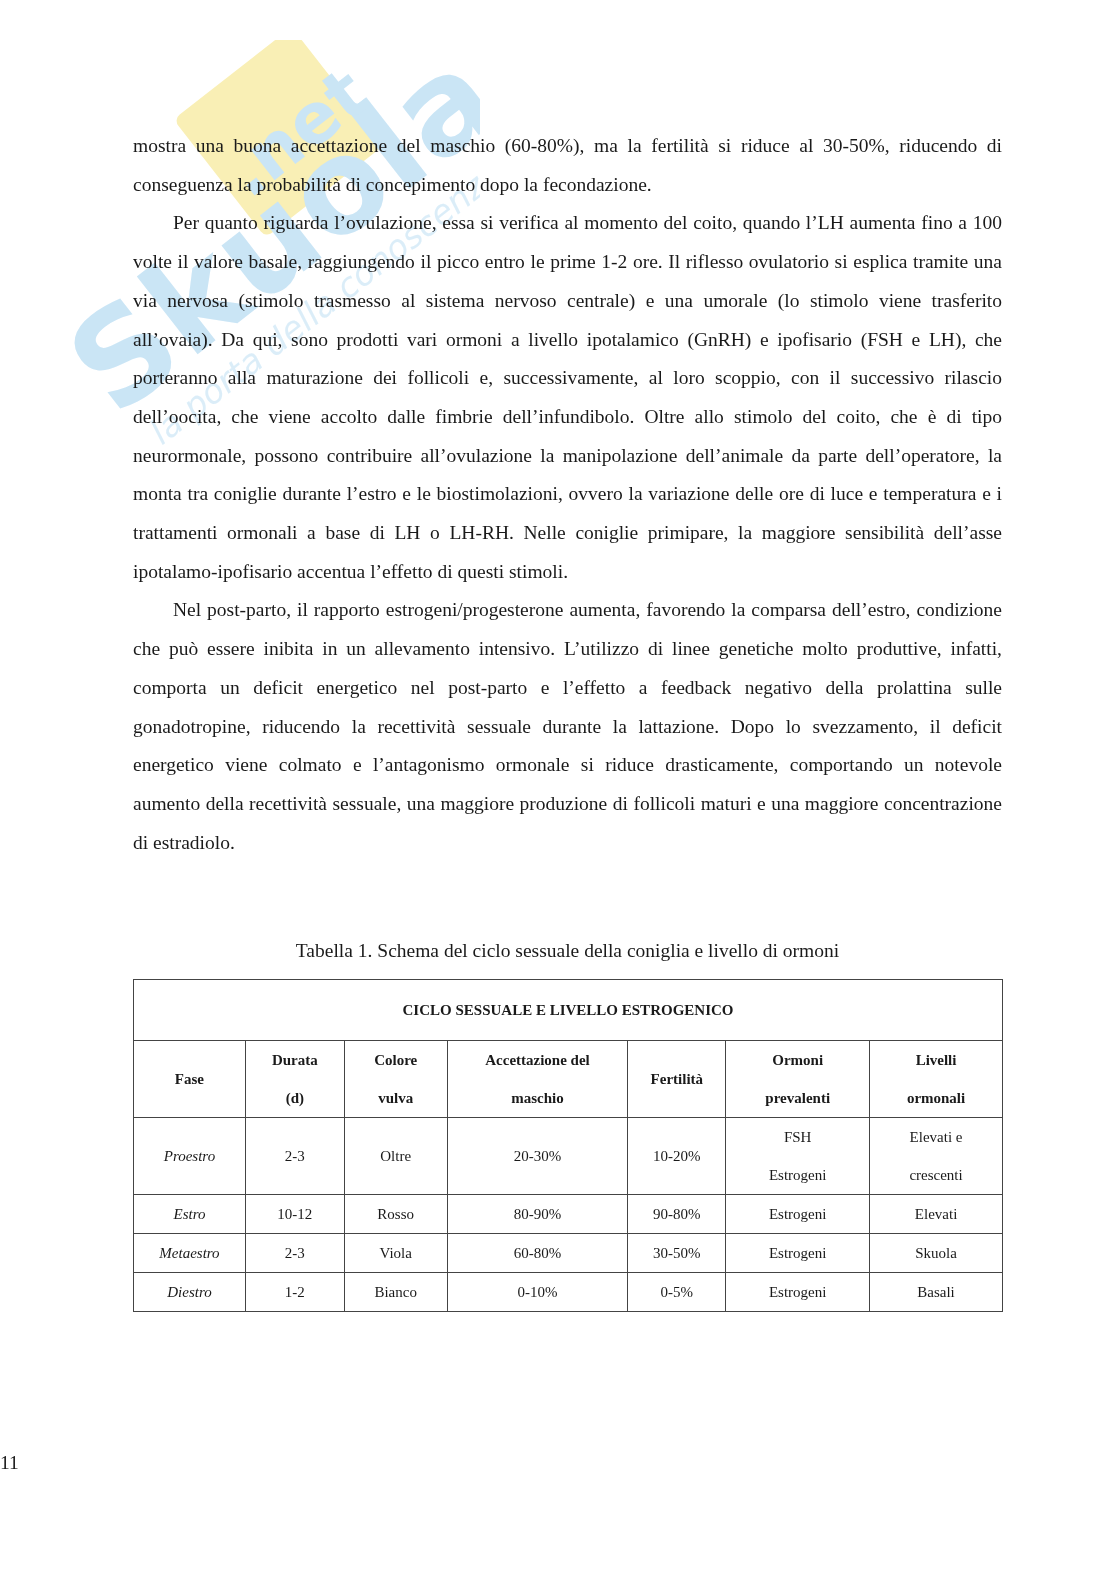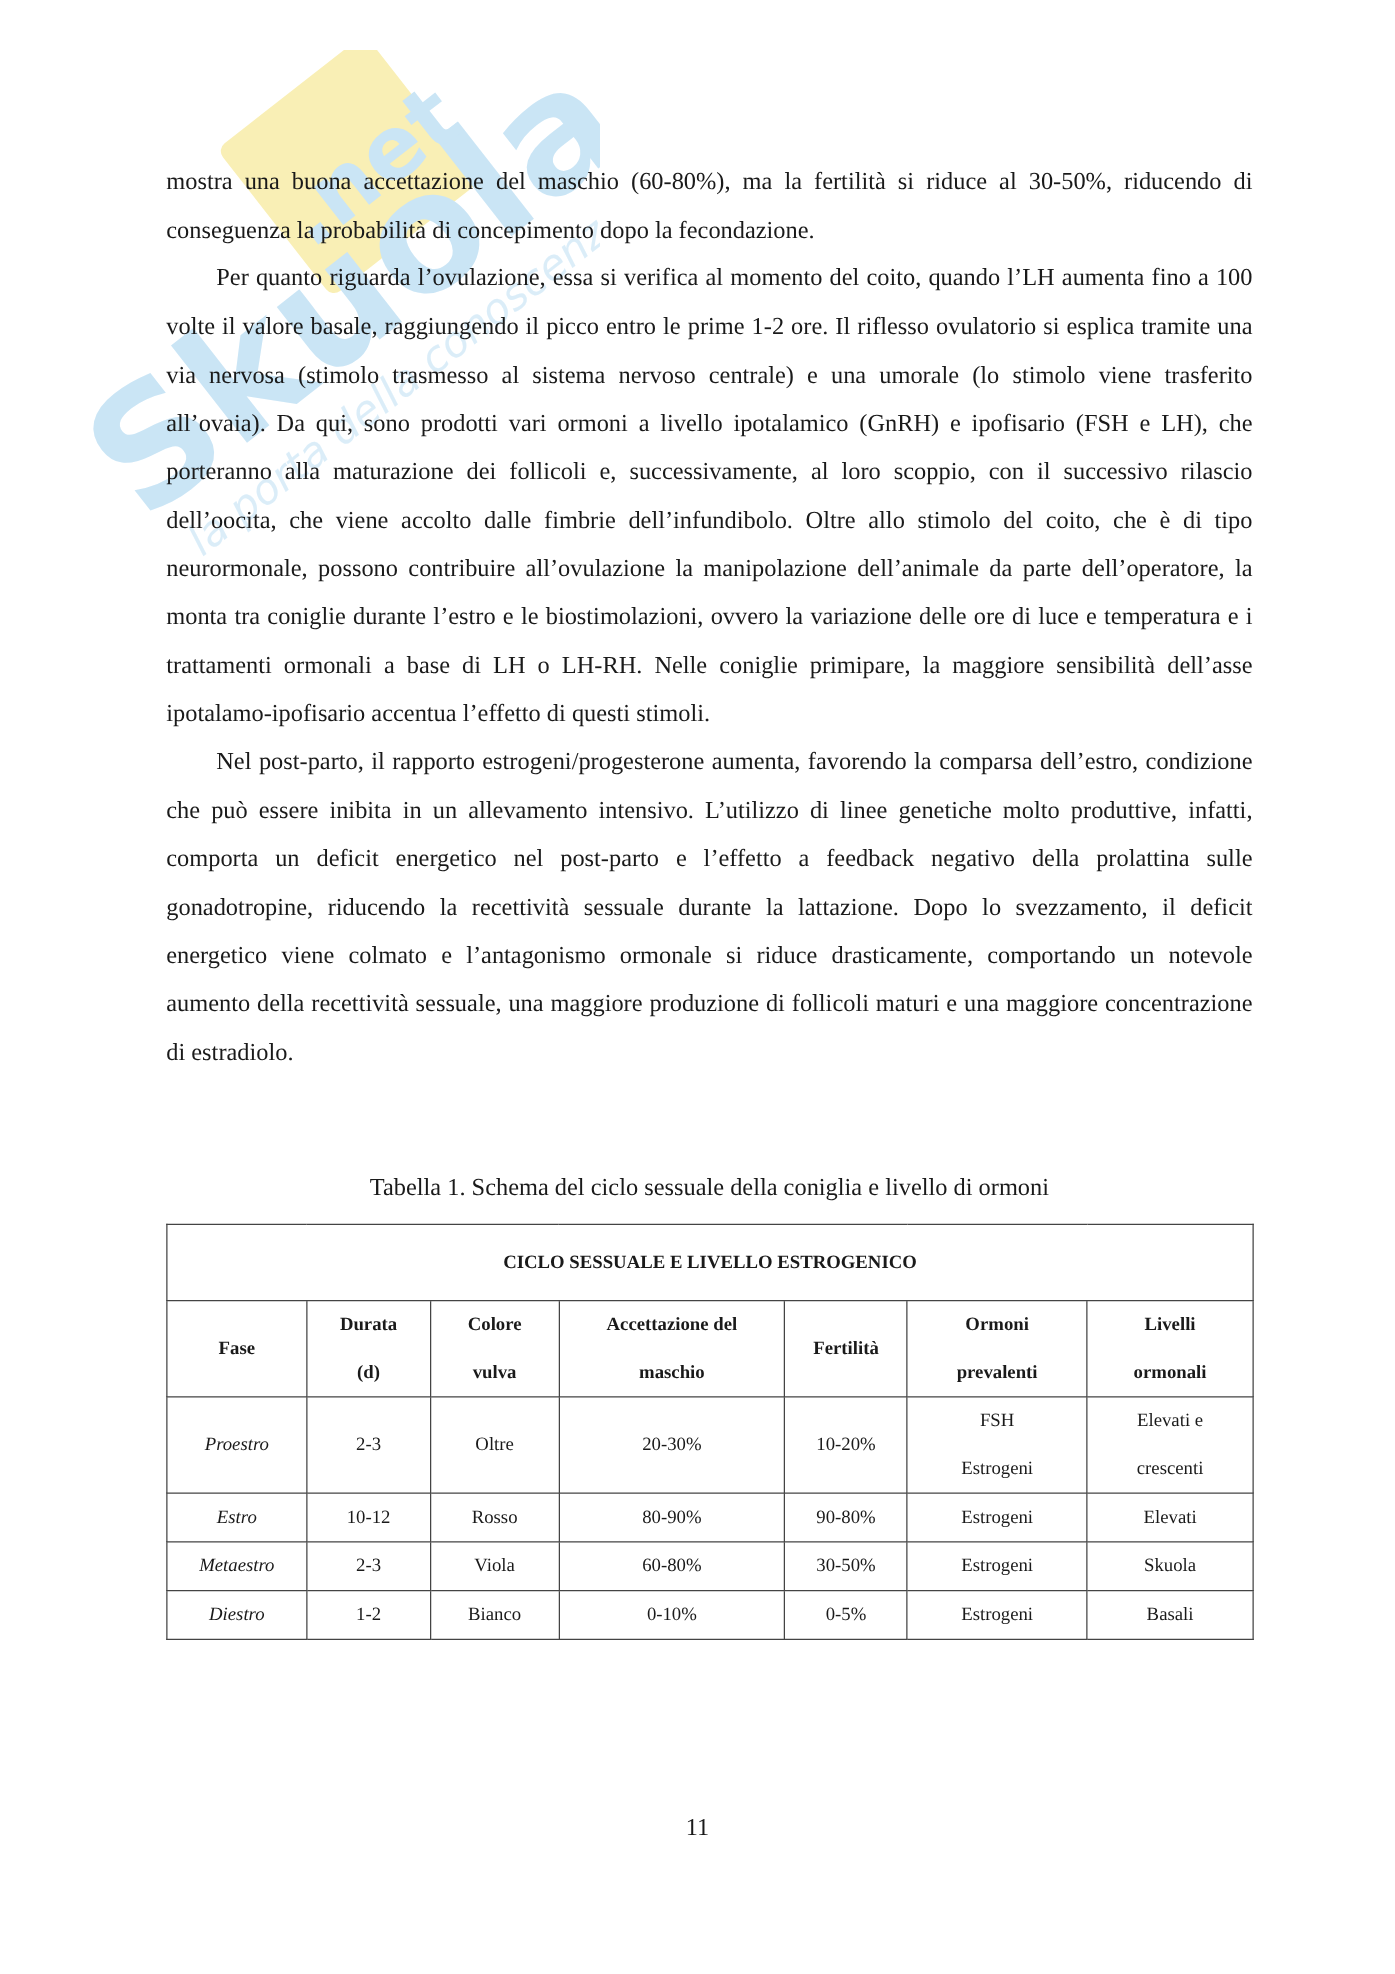--- a/index.html
+++ b/index.html
@@ -13,21 +13,21 @@
              font-size: 19.5px; }
   .caption b { font-weight: normal; }
   table.tbl { position: absolute; left: 133px; top: 979px; width: 870px; border-collapse: collapse;
               font-size: 15px; }
   table.tbl td, table.tbl th { border: 1.3px solid #444; text-align: center; padding: 0 4px; }
   .title-row th { height: 60px; font-weight: bold; }
   .head-row th { height: 76px; font-weight: bold; line-height: 38px; }
   .row-2 td { height: 76px; line-height: 38px; }
   .row-1 td { height: 38px; }
   td.phase { font-weight: normal; font-style: italic; }
-  .page-num { position: absolute; left: 0; width: 1116px; top: 1452px; text-align: center; font-size: 19.5px; }
+  .page-num { position: absolute; left: 0; width: 1116px; top: 1452px; font-size: 19.5px; }
 </style>
 </head>
 <body>
 
 <svg class="watermark" viewBox="0 0 460 420">
   <g transform="rotate(-38 230 210)" opacity="0.55">
     <rect x="250" y="60" width="150" height="150" rx="8" fill="#f5e27a"></rect>
     <text x="20" y="260" font-family="DejaVu Sans, sans-serif" font-weight="bold" font-size="130" fill="#9fd0ee">Skuola</text>
     <text x="260" y="170" font-family="DejaVu Sans, sans-serif" font-weight="bold" font-size="70" fill="#9fd0ee">.net</text>
     <text x="40" y="310" font-family="DejaVu Sans, sans-serif" font-style="italic" font-size="34" fill="#bfe0f4">la porta della conoscenza</text>

